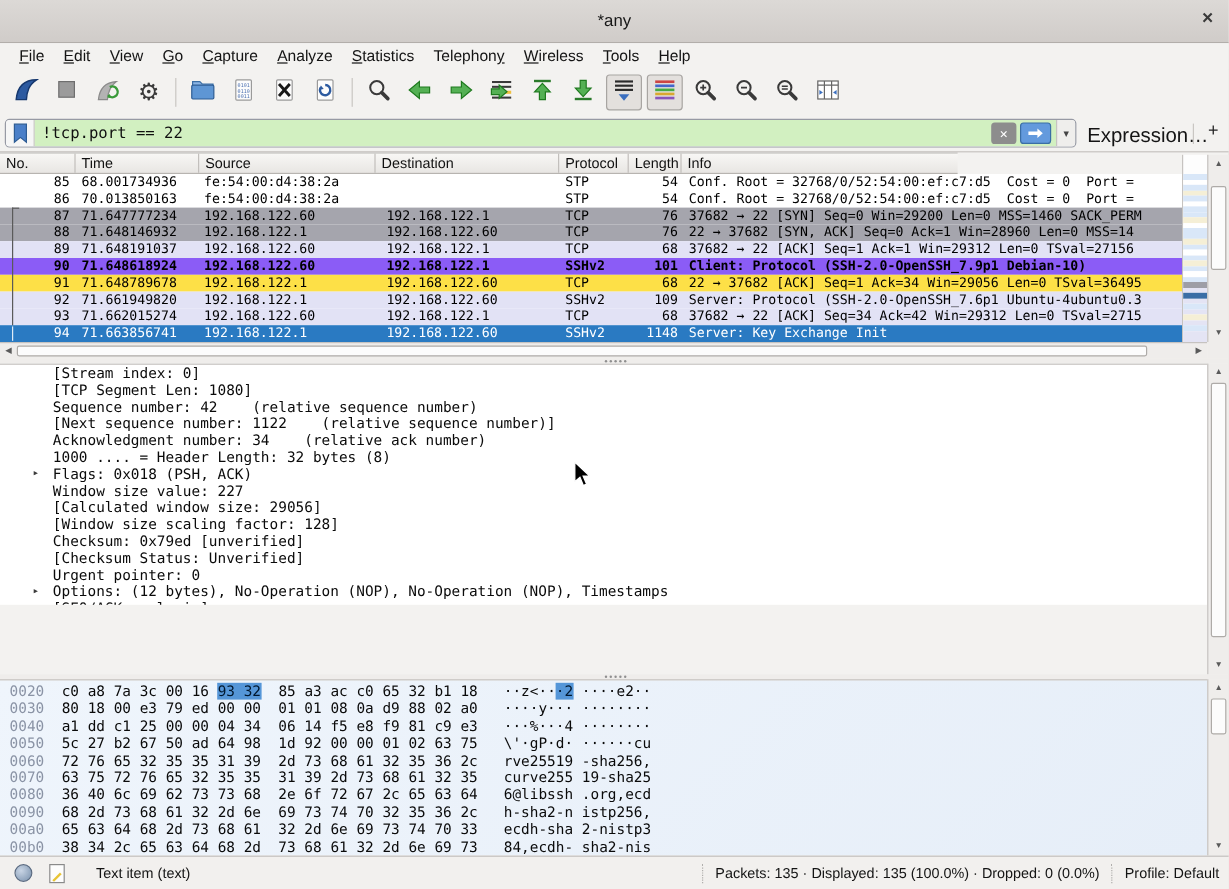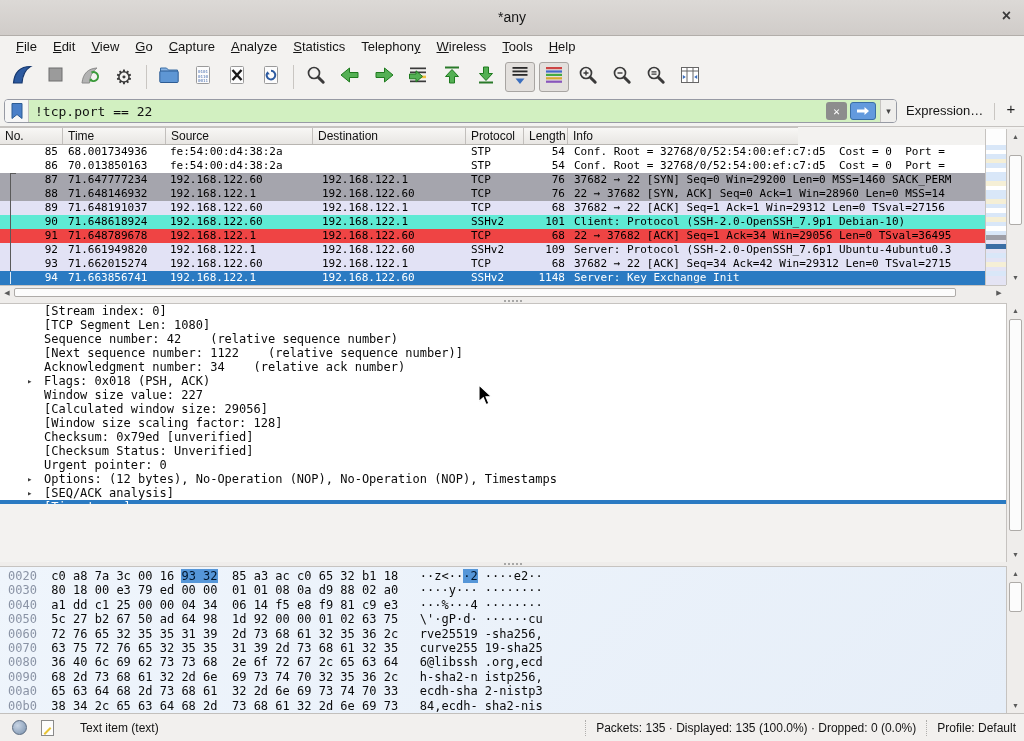--- a/index.html
+++ b/index.html
@@ -36,21 +36,21 @@
               border-right:1px solid #c6c3c0; }
   .fb-green { flex:1; background:#d2f0c1; display:flex; align-items:center; padding-left:6px;
               font-family:"DejaVu Sans Mono", monospace; font-size:13px; color:#101010; }
   .fb-value { flex:1; white-space:pre; }
   .fb-clear { width:21px; height:18px; background:#8d8d8d; border-radius:3px; color:#ffffff; display:flex;
               align-items:center; justify-content:center; font-size:11px; font-weight:bold; margin-right:3px; }
   .fb-apply { width:26px; height:18px; background:#639add; border:1px solid #3a6ea5; border-radius:3px;
               display:flex; align-items:center; justify-content:center; margin-right:4px; }
   .fb-caret { width:16px; background:#efeeec; border-left:1px solid #c6c3c0; display:flex; align-items:center;
               justify-content:center; font-size:9px; color:#444; }
-  .expression-label { position:absolute; left:906px; top:7px; font-size:13px; color:#141414; }
+  .expression-label { position:absolute; left:906px; top:7px; font-size:17px; color:#141414; }
   .filter-sep { position:absolute; left:994px; top:7px; width:1px; height:17px; background:#c9c6c2; }
   .add-btn  { position:absolute; left:1002px; top:4px; width:18px; text-align:center; font-size:15px; color:#222; }
 
   
   .pl-header{ position:absolute; left:0; top:127px; width:798px; height:18px;
               background:linear-gradient(#f8f7f5,#e8e6e3); border-top:1px solid #c6c3c0;
               border-bottom:1px solid #b7b4b0; display:flex; }
   .pl-h-cell{ font-size:12px; color:#111; border-right:1px solid #c2bfbc; padding:1px 0 0 5px;
               white-space:pre; overflow:hidden; }
   .pl-rows  { position:absolute; left:0; top:145px; width:985px; height:140px; background:#ffffff;
@@ -317,22 +317,22 @@
       <div class="pl-h-cell" style="width: 58px;">Protocol</div>
       <div class="pl-h-cell" style="width: 44px;">Length</div>
       <div class="pl-h-cell" style="flex: 1 1 0%; border-right: none;">Info</div>
     </div>
   <div class="pl-rows">
       <div class="pl-row" style="background: rgb(255, 255, 255); color: rgb(0, 0, 0); align-items: flex-end;"><span class="c0">85</span><span class="c1">68.001734936</span><span class="c2">fe:54:00:d4:38:2a</span><span class="c3"></span><span class="c4">STP</span><span class="c5">54</span><span class="c6">Conf. Root = 32768/0/52:54:00:ef:c7:d5  Cost = 0  Port =</span></div>
       <div class="pl-row" style="background: rgb(255, 255, 255); color: rgb(0, 0, 0);"><span class="c0">86</span><span class="c1">70.013850163</span><span class="c2">fe:54:00:d4:38:2a</span><span class="c3"></span><span class="c4">STP</span><span class="c5">54</span><span class="c6">Conf. Root = 32768/0/52:54:00:ef:c7:d5  Cost = 0  Port =</span></div>
       <div class="pl-row" style="background: rgb(165, 165, 173); color: rgb(0, 0, 0);"><span class="c0">87</span><span class="c1">71.647777234</span><span class="c2">192.168.122.60</span><span class="c3">192.168.122.1</span><span class="c4">TCP</span><span class="c5">76</span><span class="c6">37682 → 22 [SYN] Seq=0 Win=29200 Len=0 MSS=1460 SACK_PERM</span></div>
       <div class="pl-row" style="background: rgb(165, 165, 173); color: rgb(0, 0, 0);"><span class="c0">88</span><span class="c1">71.648146932</span><span class="c2">192.168.122.1</span><span class="c3">192.168.122.60</span><span class="c4">TCP</span><span class="c5">76</span><span class="c6">22 → 37682 [SYN, ACK] Seq=0 Ack=1 Win=28960 Len=0 MSS=14</span></div>
       <div class="pl-row" style="background: rgb(226, 226, 245); color: rgb(0, 0, 0);"><span class="c0">89</span><span class="c1">71.648191037</span><span class="c2">192.168.122.60</span><span class="c3">192.168.122.1</span><span class="c4">TCP</span><span class="c5">68</span><span class="c6">37682 → 22 [ACK] Seq=1 Ack=1 Win=29312 Len=0 TSval=27156</span></div>
-      <div class="pl-row" style="background: #5eead4; color: rgb(0, 0, 0);"><span class="c0">90</span><span class="c1">71.648618924</span><span class="c2">192.168.122.60</span><span class="c3">192.168.122.1</span><span class="c4">SSHv2</span><span class="c5">101</span><span class="c6">Client: Protocol (SSH-2.0-OpenSSH_7.9p1 Debian-10)</span></div>
-      <div class="pl-row" style="background: #ef4444; color: rgb(0, 0, 0);"><span class="c0">91</span><span class="c1">71.648789678</span><span class="c2">192.168.122.1</span><span class="c3">192.168.122.60</span><span class="c4">TCP</span><span class="c5">68</span><span class="c6">22 → 37682 [ACK] Seq=1 Ack=34 Win=29056 Len=0 TSval=36495</span></div>
+      <div class="pl-row" style="background: #8b5cf6; color: rgb(0, 0, 0); font-weight: bold;"><span class="c0">90</span><span class="c1">71.648618924</span><span class="c2">192.168.122.60</span><span class="c3">192.168.122.1</span><span class="c4">SSHv2</span><span class="c5">101</span><span class="c6">Client: Protocol (SSH-2.0-OpenSSH_7.9p1 Debian-10)</span></div>
+      <div class="pl-row" style="background: #fde047; color: rgb(0, 0, 0);"><span class="c0">91</span><span class="c1">71.648789678</span><span class="c2">192.168.122.1</span><span class="c3">192.168.122.60</span><span class="c4">TCP</span><span class="c5">68</span><span class="c6">22 → 37682 [ACK] Seq=1 Ack=34 Win=29056 Len=0 TSval=36495</span></div>
       <div class="pl-row" style="background: rgb(226, 226, 245); color: rgb(0, 0, 0);"><span class="c0">92</span><span class="c1">71.661949820</span><span class="c2">192.168.122.1</span><span class="c3">192.168.122.60</span><span class="c4">SSHv2</span><span class="c5">109</span><span class="c6">Server: Protocol (SSH-2.0-OpenSSH_7.6p1 Ubuntu-4ubuntu0.3</span></div>
       <div class="pl-row" style="background: rgb(226, 226, 245); color: rgb(0, 0, 0);"><span class="c0">93</span><span class="c1">71.662015274</span><span class="c2">192.168.122.60</span><span class="c3">192.168.122.1</span><span class="c4">TCP</span><span class="c5">68</span><span class="c6">37682 → 22 [ACK] Seq=34 Ack=42 Win=29312 Len=0 TSval=2715</span></div>
       <div class="pl-row" style="background: rgb(42, 122, 194); color: rgb(255, 255, 255);"><span class="c0">94</span><span class="c1">71.663856741</span><span class="c2">192.168.122.1</span><span class="c3">192.168.122.60</span><span class="c4">SSHv2</span><span class="c5">1148</span><span class="c6">Server: Key Exchange Init</span></div>
       <div class="bracket-h" style="top: 28px;"></div>
       <div class="bracket-v" style="top: 28px; height: 98px;"></div>
       <div class="bracket-w" style="top: 127px; height: 12px;"></div>
     </div>
   <div class="minimap">
       <div style="height: 16px;"></div>
       <div class="mm-stripe" style="height: 4.5px; background: rgb(217, 231, 248);"></div>
@@ -384,20 +384,21 @@
   <div class="splitter" style="top:299px;height:4px;">
       <div class="sp-dot"></div>
     </div>
 
   <div class="details">
       <div class="dt-line i2"><span>[Stream index: 0]</span></div>
       <div class="dt-line i2"><span>[TCP Segment Len: 1080]</span></div>
       <div class="dt-line i2"><span>Sequence number: 42    (relative sequence number)</span></div>
       <div class="dt-line i2"><span>[Next sequence number: 1122    (relative sequence number)]</span></div>
       <div class="dt-line i2"><span>Acknowledgment number: 34    (relative ack number)</span></div>
+      <div class="dt-line i2"><span>1000 .... = Header Length: 32 bytes (8)</span></div>
       <div class="dt-line i2"><span class="dt-arrow">▸</span><span>Flags: 0x018 (PSH, ACK)</span></div>
       <div class="dt-line i2"><span>Window size value: 227</span></div>
       <div class="dt-line i2"><span>[Calculated window size: 29056]</span></div>
       <div class="dt-line i2"><span>[Window size scaling factor: 128]</span></div>
       <div class="dt-line i2"><span>Checksum: 0x79ed [unverified]</span></div>
       <div class="dt-line i2"><span>[Checksum Status: Unverified]</span></div>
       <div class="dt-line i2"><span>Urgent pointer: 0</span></div>
       <div class="dt-line i2"><span class="dt-arrow">▸</span><span>Options: (12 bytes), No-Operation (NOP), No-Operation (NOP), Timestamps</span></div>
       <div class="dt-line i2"><span class="dt-arrow">▸</span><span>[SEQ/ACK analysis]</span></div>
       <div class="dt-line i2 selected"><span class="dt-arrow">▸</span><span>[Timestamps]</span></div>

